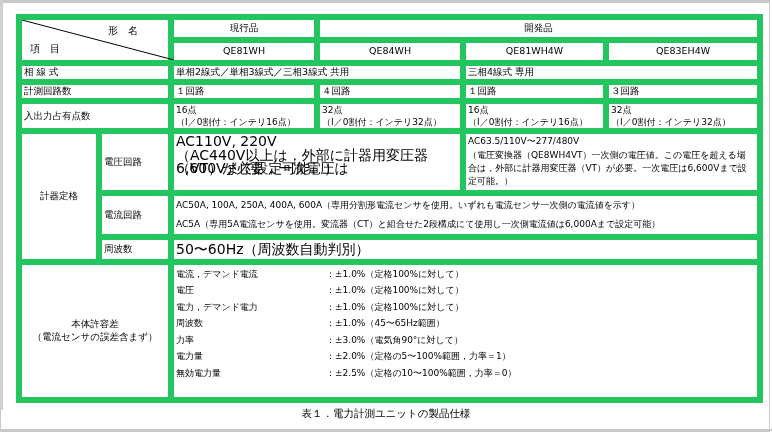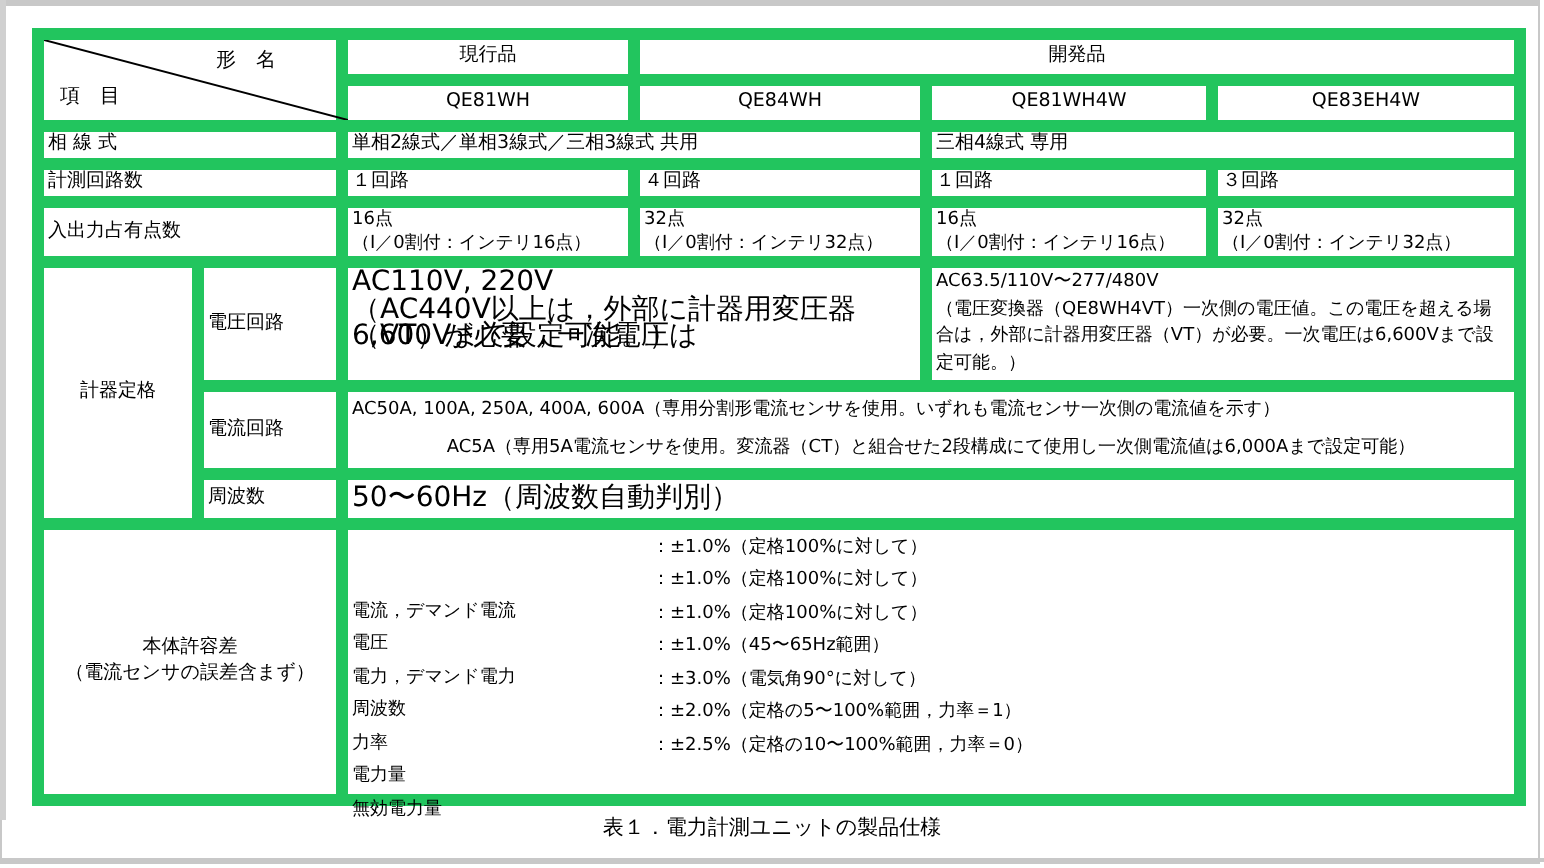--- a/index.html
+++ b/index.html
@@ -17,21 +17,21 @@
   table.spec {
     position:absolute; left:16px; top:14px; width:741px; border-collapse:collapse;
     font-size:9.5px; table-layout:fixed;
   }
   table.spec td { border:6px solid #22c55e; padding:0 2px; vertical-align:middle; line-height:1.35; }
   table.spec { border:2px solid #000; }
   .c { text-align:center; }
   .thickbottom td { border-bottom:3px double #000; }
   .line { display:block; height:15px; line-height:15px; }
   .tol-row { display:flex; height:16.5px; line-height:16.5px; }
-  .tol-name { width:150px;margin-top:32px; }
+  .tol-name { width:150px; }
   .diag { position:relative; height:40px; padding:0 !important; }
   .diag svg { position:absolute; left:0; top:0; }
   .caption {
     position:absolute; left:0; width:772px; top:407px; text-align:center; font-size:10.5px;
   }
 </style>
 </head>
 <body>
 
 <div class="frame"></div>
@@ -114,21 +114,21 @@
       <span class="line" style="height:13px;line-height:13px;">（電圧変換器（QE8WH4VT）一次側の電圧値。この電圧を超える場</span>
       <span class="line" style="height:13px;line-height:13px;">合は，外部に計器用変圧器（VT）が必要。一次電圧は6,600Vまで設</span>
       <span class="line" style="height:13px;line-height:13px;font-family:Liberation Serif, serif;">定可能。）</span>
     </td>
   </tr>
 
   <tr style="height:44px">
     <td>電流回路</td>
     <td colspan="4" style="font-size:9px;margin-top:26px;">
       <span class="line" style="height:19px;line-height:19px;">AC50A, 100A, 250A, 400A, 600A（専用分割形電流センサを使用。いずれも電流センサ一次側の電流値を示す）</span>
-      <span class="line" style="height:19px;line-height:19px;text-align:center;">AC5A（専用5A電流センサを使用。変流器（CT）と組合せた2段構成にて使用し一次側電流値は6,000Aまで設定可能）</span>
+      <span class="line" style="height:19px;line-height:19px;">AC5A（専用5A電流センサを使用。変流器（CT）と組合せた2段構成にて使用し一次側電流値は6,000Aまで設定可能）</span>
     </td>
   </tr>
 
   <tr style="height:17px">
     <td>周波数</td>
     <td colspan="4" style="font-size:14px;margin-top:40px;">50〜60Hz（周波数自動判別）</td>
   </tr>
 
   <tr style="height:138px">
     <td colspan="2" class="c">

